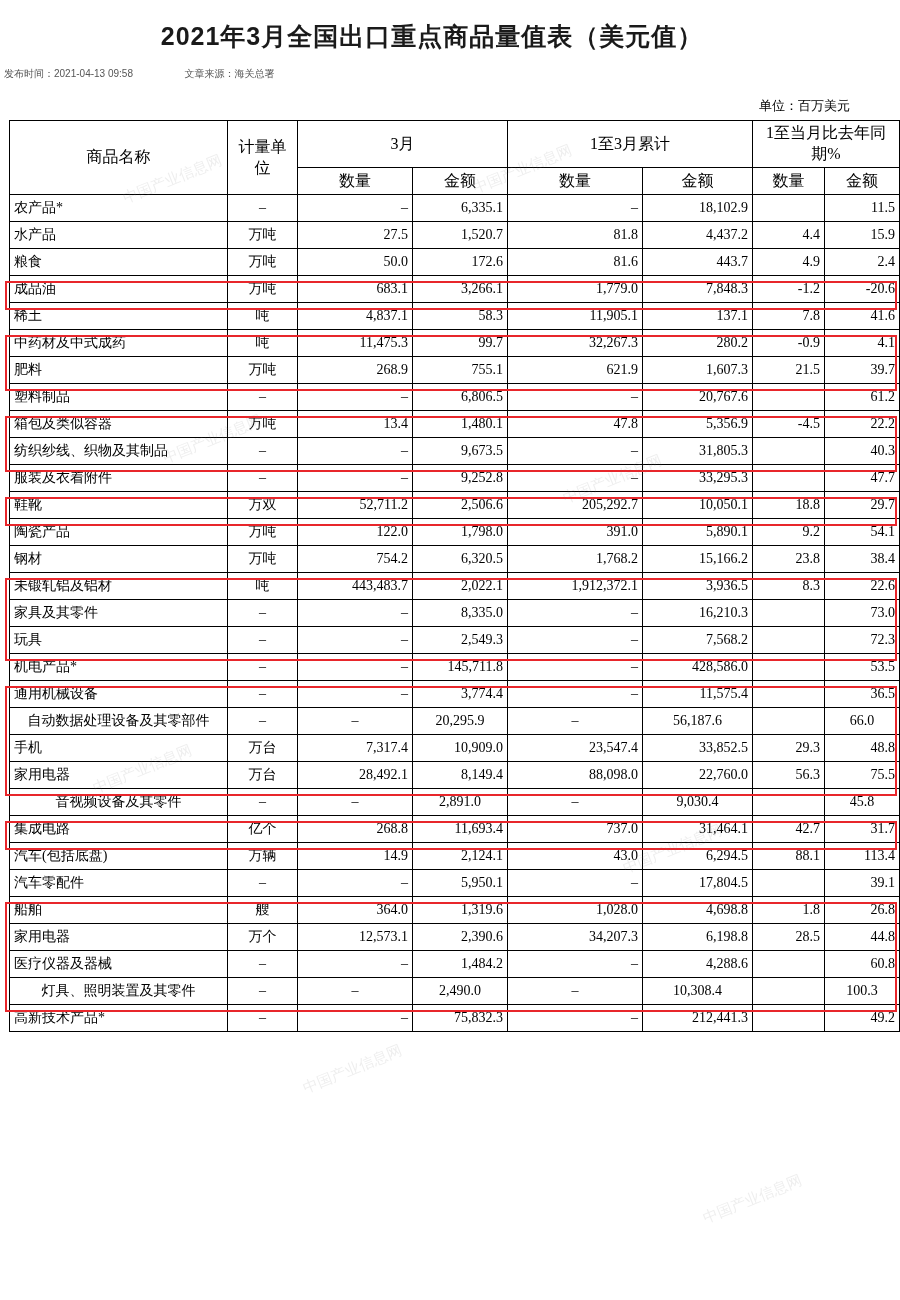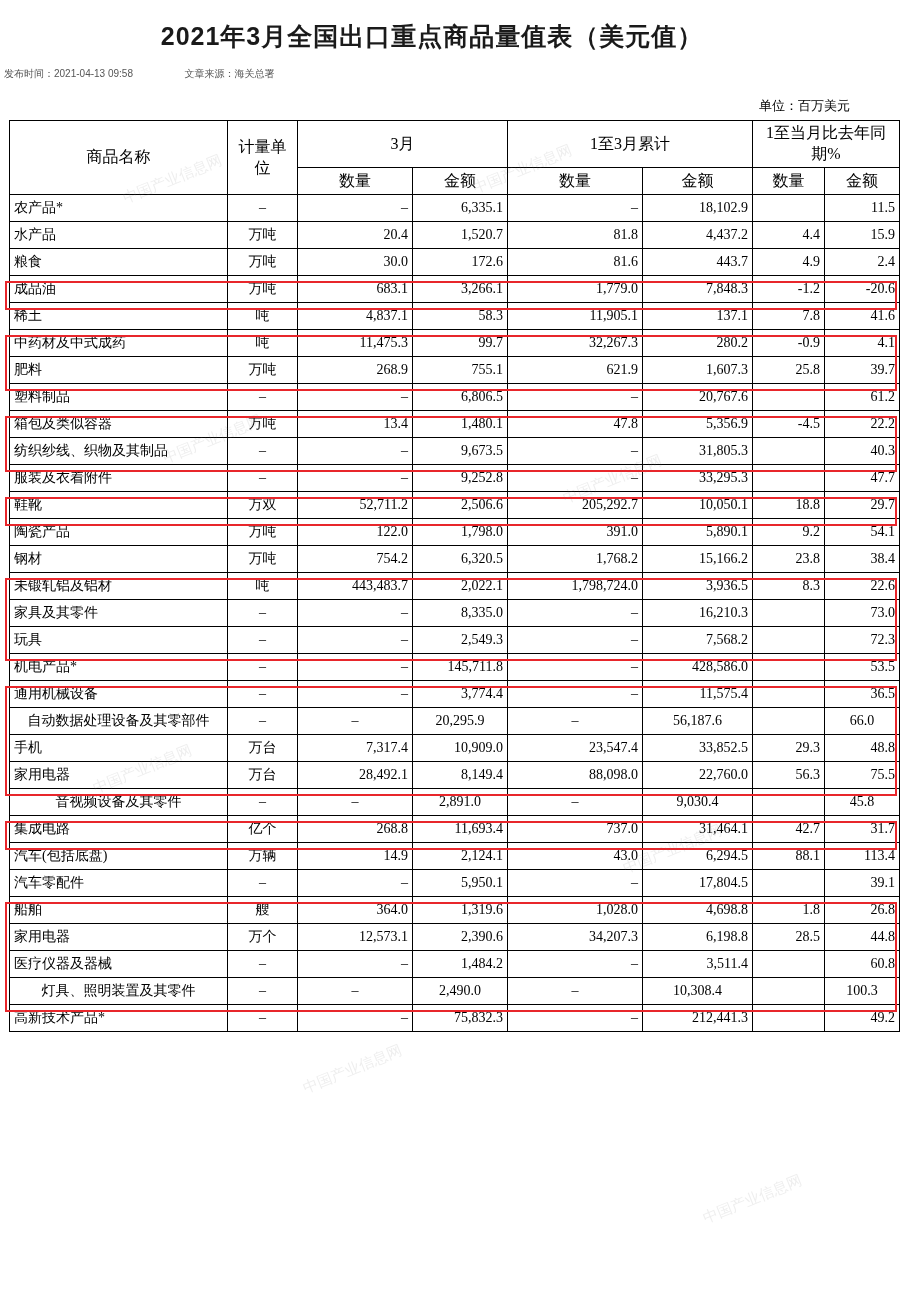--- a/index.html
+++ b/index.html
@@ -153,31 +153,31 @@
           <td class="num">–</td>
           <td class="num">6,335.1</td>
           <td class="num">–</td>
           <td class="num">18,102.9</td>
           <td class="num"></td>
           <td class="num">11.5</td>
         </tr>
         <tr>
           <td class="name lvl1">水产品</td>
           <td class="unitcell">万吨</td>
-          <td class="num">20.4</td>
+          <td class="num">27.5</td>
           <td class="num">1,520.7</td>
           <td class="num">81.8</td>
           <td class="num">4,437.2</td>
           <td class="num">4.4</td>
           <td class="num">15.9</td>
         </tr>
         <tr>
           <td class="name lvl1">粮食</td>
           <td class="unitcell">万吨</td>
-          <td class="num">30.0</td>
+          <td class="num">50.0</td>
           <td class="num">172.6</td>
           <td class="num">81.6</td>
           <td class="num">443.7</td>
           <td class="num">4.9</td>
           <td class="num">2.4</td>
         </tr>
         <tr>
           <td class="name lvl0">成品油</td>
           <td class="unitcell">万吨</td>
           <td class="num">683.1</td>
@@ -207,21 +207,21 @@
           <td class="num">-0.9</td>
           <td class="num">4.1</td>
         </tr>
         <tr>
           <td class="name lvl0">肥料</td>
           <td class="unitcell">万吨</td>
           <td class="num">268.9</td>
           <td class="num">755.1</td>
           <td class="num">621.9</td>
           <td class="num">1,607.3</td>
-          <td class="num">25.8</td>
+          <td class="num">21.5</td>
           <td class="num">39.7</td>
         </tr>
         <tr>
           <td class="name lvl0">塑料制品</td>
           <td class="unitcell">–</td>
           <td class="num">–</td>
           <td class="num">6,806.5</td>
           <td class="num">–</td>
           <td class="num">20,767.6</td>
           <td class="num"></td>
@@ -285,21 +285,21 @@
           <td class="num">1,768.2</td>
           <td class="num">15,166.2</td>
           <td class="num">23.8</td>
           <td class="num">38.4</td>
         </tr>
         <tr>
           <td class="name lvl0">未锻轧铝及铝材</td>
           <td class="unitcell">吨</td>
           <td class="num">443,483.7</td>
           <td class="num">2,022.1</td>
-          <td class="num">1,798,724.0</td>
+          <td class="num">1,912,372.1</td>
           <td class="num">3,936.5</td>
           <td class="num">8.3</td>
           <td class="num">22.6</td>
         </tr>
         <tr>
           <td class="name lvl0">家具及其零件</td>
           <td class="unitcell">–</td>
           <td class="num">–</td>
           <td class="num">8,335.0</td>
           <td class="num">–</td>
@@ -426,21 +426,21 @@
           <td class="num">6,198.8</td>
           <td class="num">28.5</td>
           <td class="num">44.8</td>
         </tr>
         <tr>
           <td class="name lvl1">医疗仪器及器械</td>
           <td class="unitcell">–</td>
           <td class="num">–</td>
           <td class="num">1,484.2</td>
           <td class="num">–</td>
-          <td class="num">3,511.4</td>
+          <td class="num">4,288.6</td>
           <td class="num"></td>
           <td class="num">60.8</td>
         </tr>
         <tr class="tall">
           <td class="name lvl2">灯具、照明装置及其零件</td>
           <td class="unitcell">–</td>
           <td class="num">–</td>
           <td class="num">2,490.0</td>
           <td class="num">–</td>
           <td class="num">10,308.4</td>

